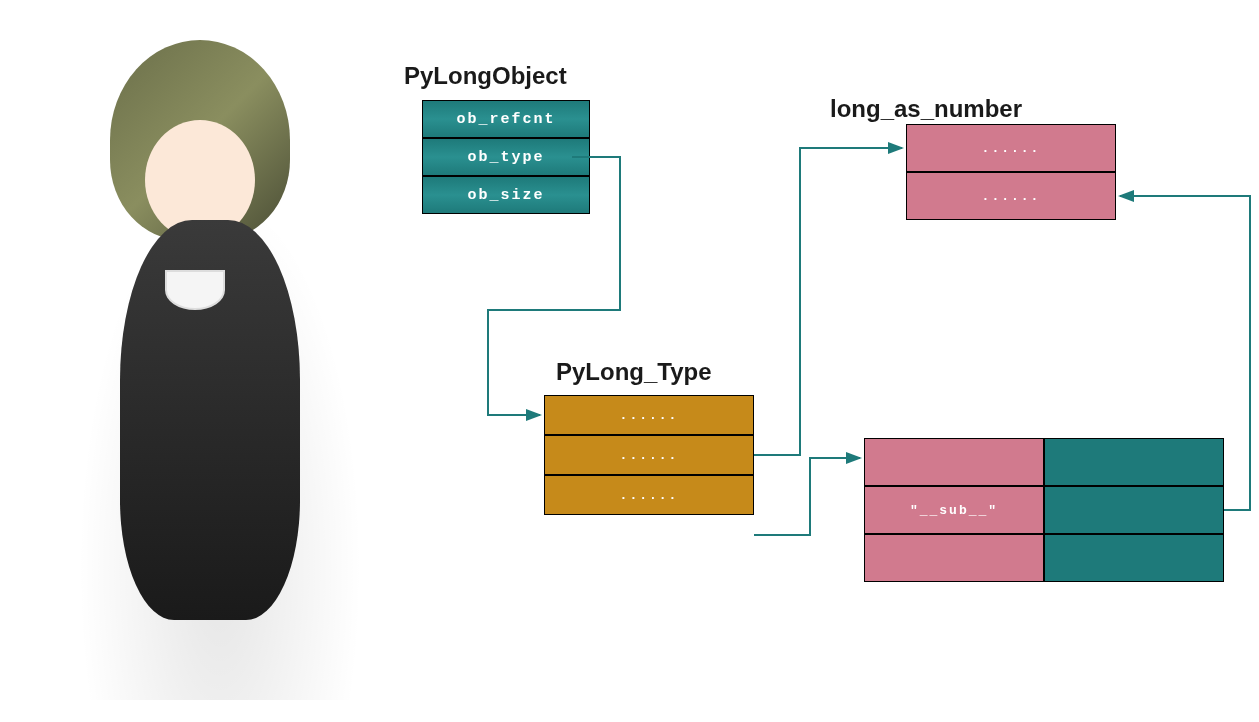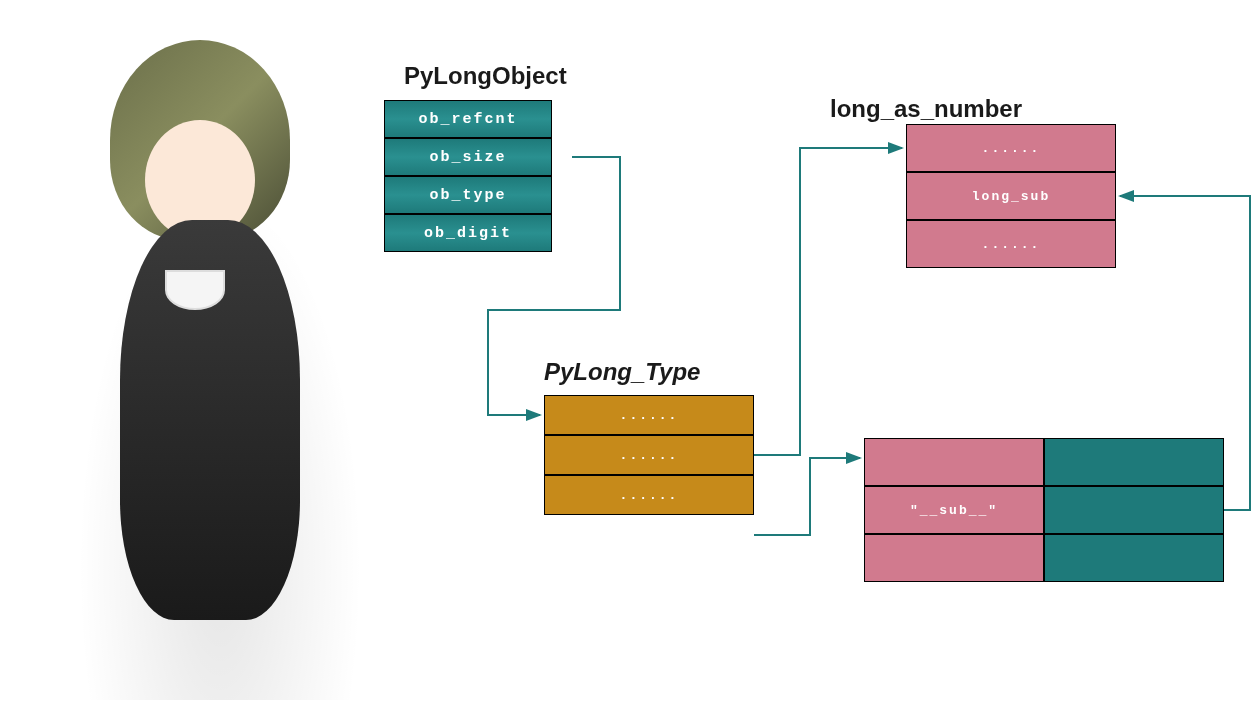--- a/index.html
+++ b/index.html
@@ -82,21 +82,21 @@
       font-family: "Courier New", monospace;
       font-weight: bold;
       font-size: 15px;
       color: #fff;
       display: flex;
       align-items: center;
       justify-content: center;
     }
     
     
-    .box-pylongobject { position: absolute; left: 384px; top: 100px; }
+    .box-pylongobject { position: absolute; left: 422px; top: 100px; }
     .box-pylongobject .cell {
       width: 168px; height: 38px;
       background: linear-gradient(180deg, #1e7a7a 0%, #2a9090 50%, #1e7a7a 100%);
       letter-spacing: 2px;
     }
 
     
     .box-pylongtype { position: absolute; left: 544px; top: 395px; width: 210px; }
     .box-pylongtype .cell {
       width: 210px; height: 40px;
@@ -143,39 +143,37 @@
     <div class="character-figure">
       <div class="char-hair"></div>
       <div class="char-face"></div>
       <div class="char-body"></div>
       <div class="char-cup"></div>
     </div>
   </div>
 </div>
 
 <div class="title" style="left:404px; top:62px;text-align:center;">PyLongObject</div>
-<div class="title" style="left:544px; top:358px;font-style:italic;">PyLong_Type</div>
+<div class="title" style="left:556px; top:358px;">PyLong_Type</div>
 <div class="title" style="left:830px; top:95px;">long_as_number</div>
 
 <div class="box-pylongobject">
   <div class="cell">ob_refcnt</div>
+  <div class="cell">ob_type</div>
   <div class="cell">ob_size</div>
-  <div class="cell">ob_type</div>
-  <div class="cell">ob_digit</div>
 </div>
 
 <div class="box-pylongtype">
   <div class="cell">......</div>
   <div class="cell">......</div>
   <div class="cell">......</div>
 </div>
 
 <div class="box-longasnumber">
   <div class="cell">......</div>
-  <div class="cell">long_sub</div>
   <div class="cell">......</div>
 </div>
 
 <div class="box-dict">
   <div class="row">
     <div class="cell cell-key"></div>
     <div class="cell cell-val"></div>
   </div>
   <div class="row">
     <div class="cell cell-key">"__sub__"</div>

